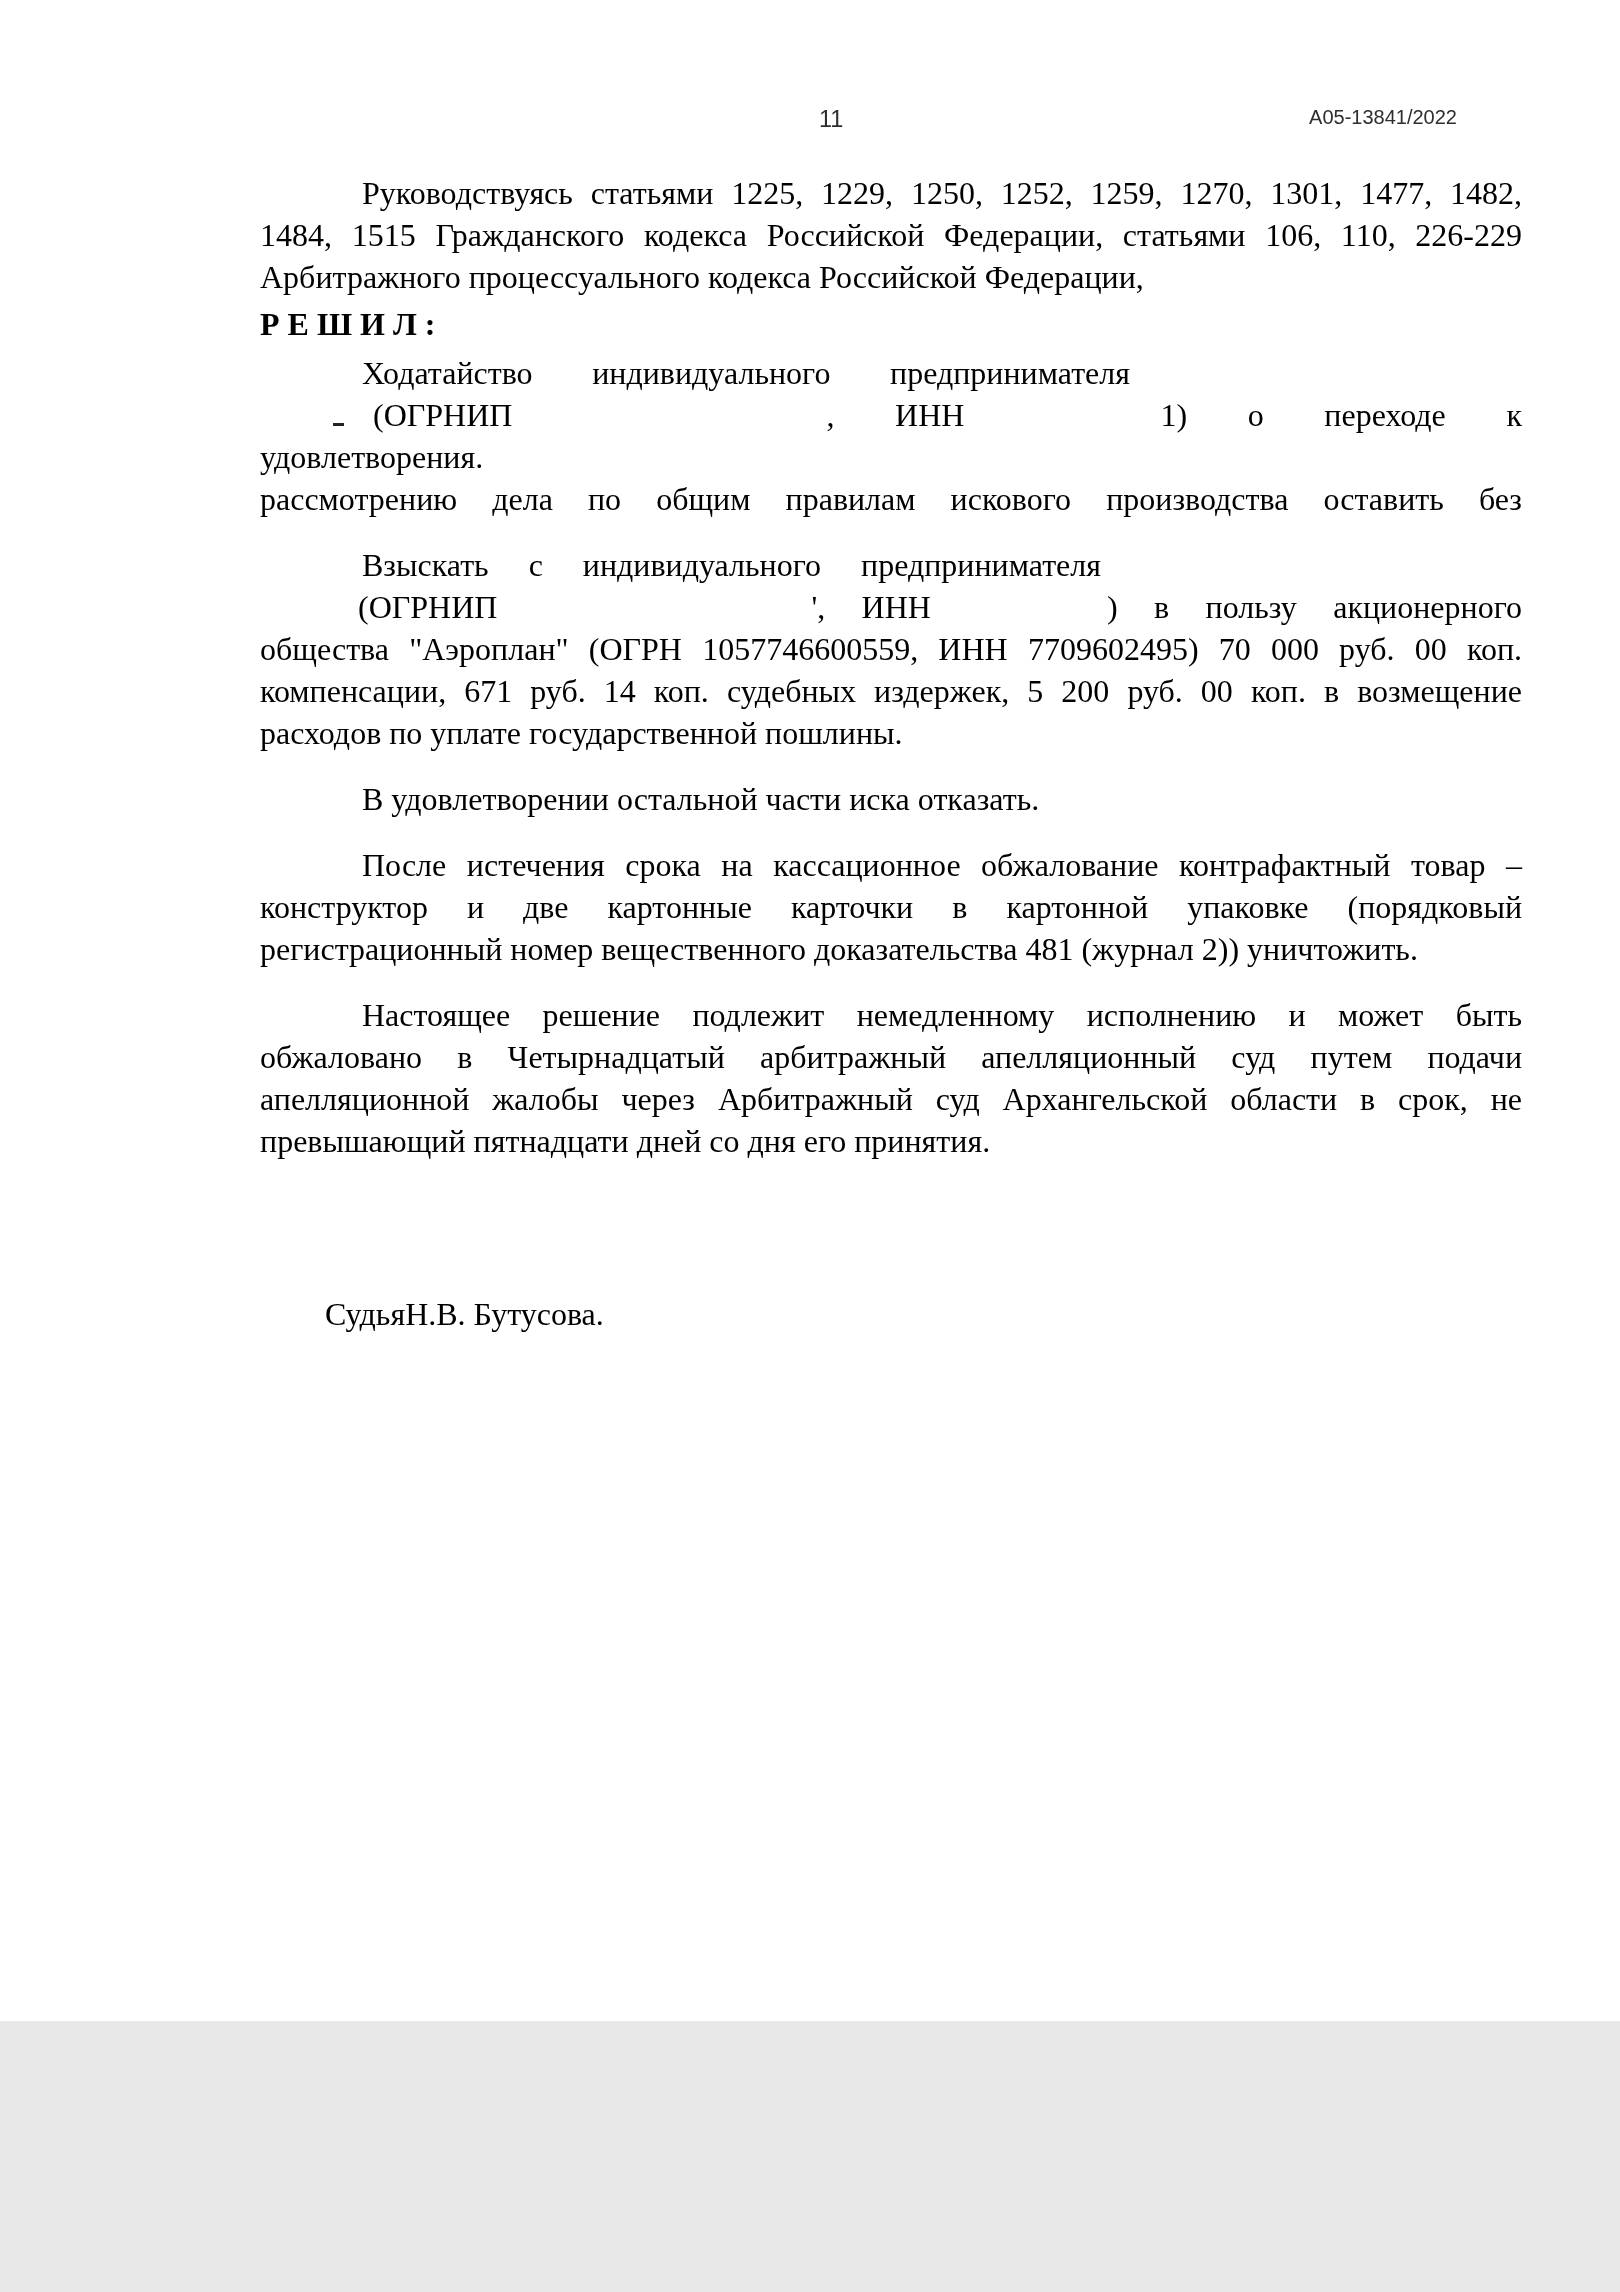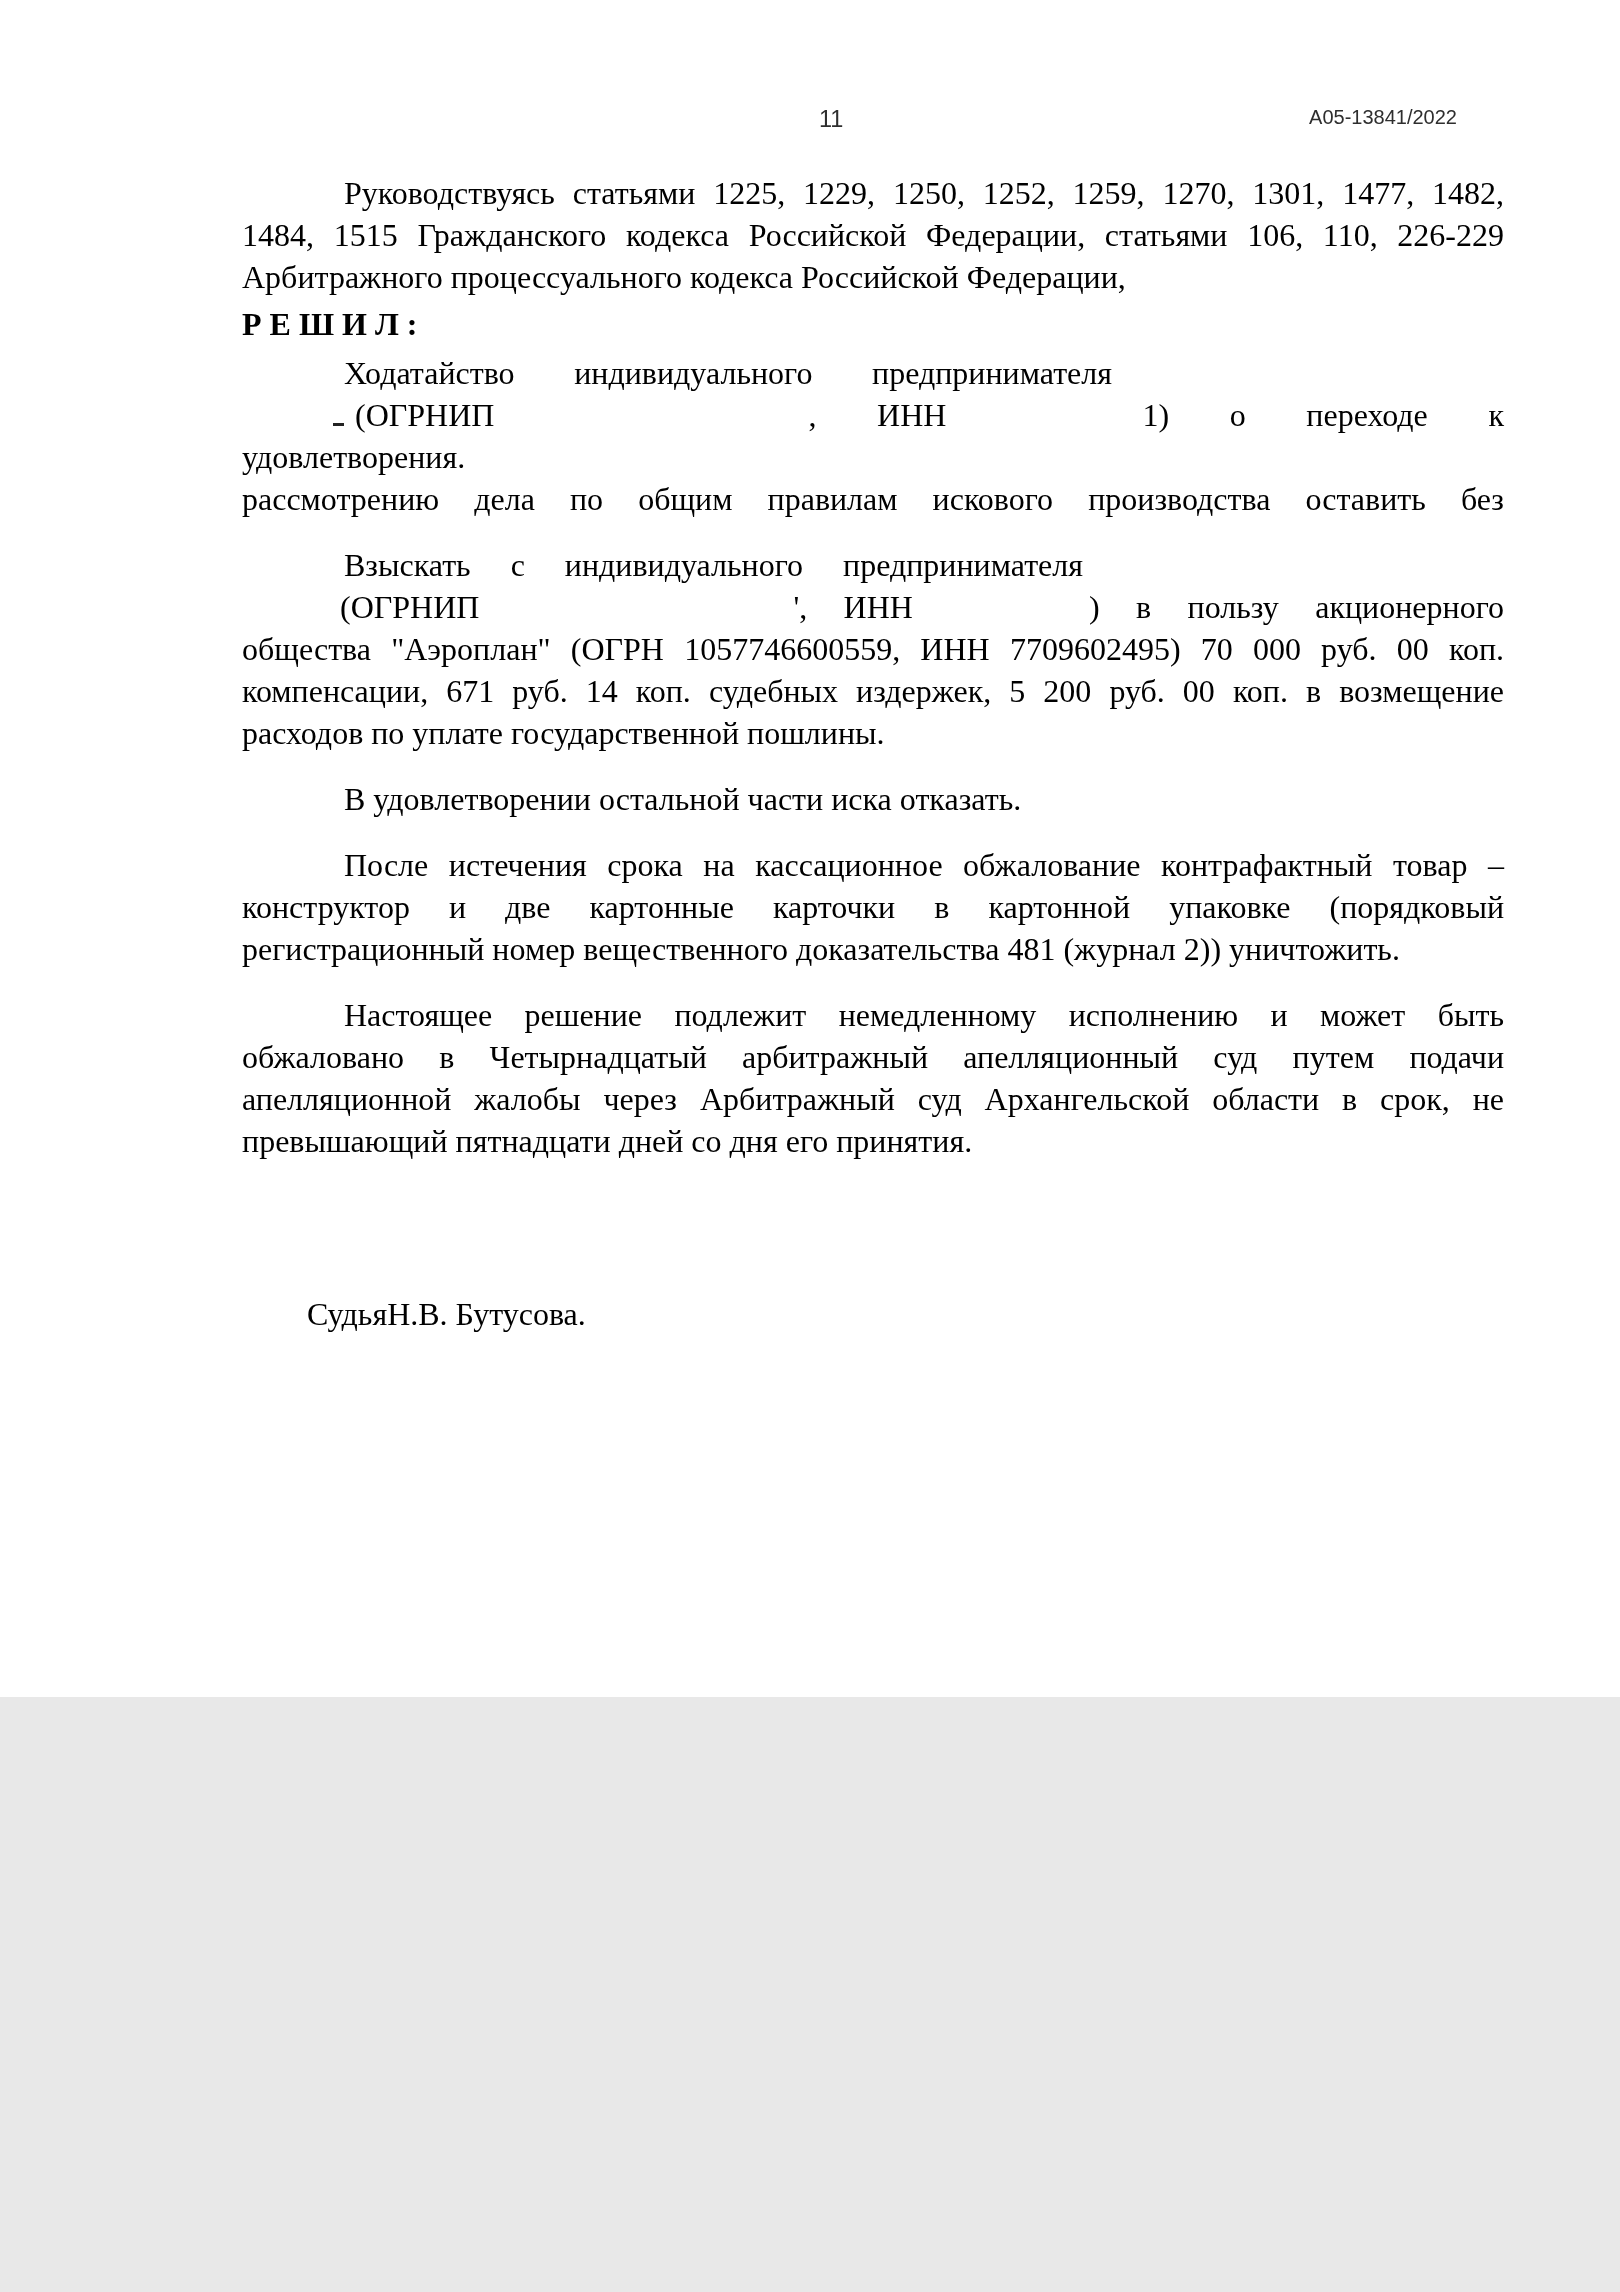--- a/index.html
+++ b/index.html
@@ -1,35 +1,35 @@
 <!DOCTYPE html>
 <html><head>
 <meta charset="utf-8">
 <style>
   html,body{margin:0;padding:0;background:#e8e8e8;}
   .page{
     position:relative;
-    width:1620px;height:1697px;
+    width:1620px;height:2021px;
     background:#ffffff;
     font-family:"Liberation Serif","DejaVu Serif",serif;
     color:#000;
     overflow:hidden;
   }
   .hdr-pagenum{
     position:absolute;left:819px;top:106px;
     font-family:"Liberation Sans","DejaVu Sans",sans-serif;
     font-size:23.5px;color:#2e2e2e;
   }
   .hdr-casenum{
     position:absolute;right:163px;top:106px;
     font-family:"Liberation Sans","DejaVu Sans",sans-serif;
     font-size:20px;color:#2e2e2e;
   }
   .body{
-    position:absolute;left:242px;top:0;
+    position:absolute;left:260px;top:0;
     width:1262px;
     padding-top:172px;
     font-size:32px;line-height:42px;
   }
   .para{margin:0;}
   .para + .para{margin-top:24px;}
   .tline{line-height:42px;text-align:left;}
   .tline.just{text-align:justify;text-align-last:justify;}
   .tline.ind{text-indent:102px;}
   .redact{display:inline-block;height:1px;vertical-align:baseline;}

